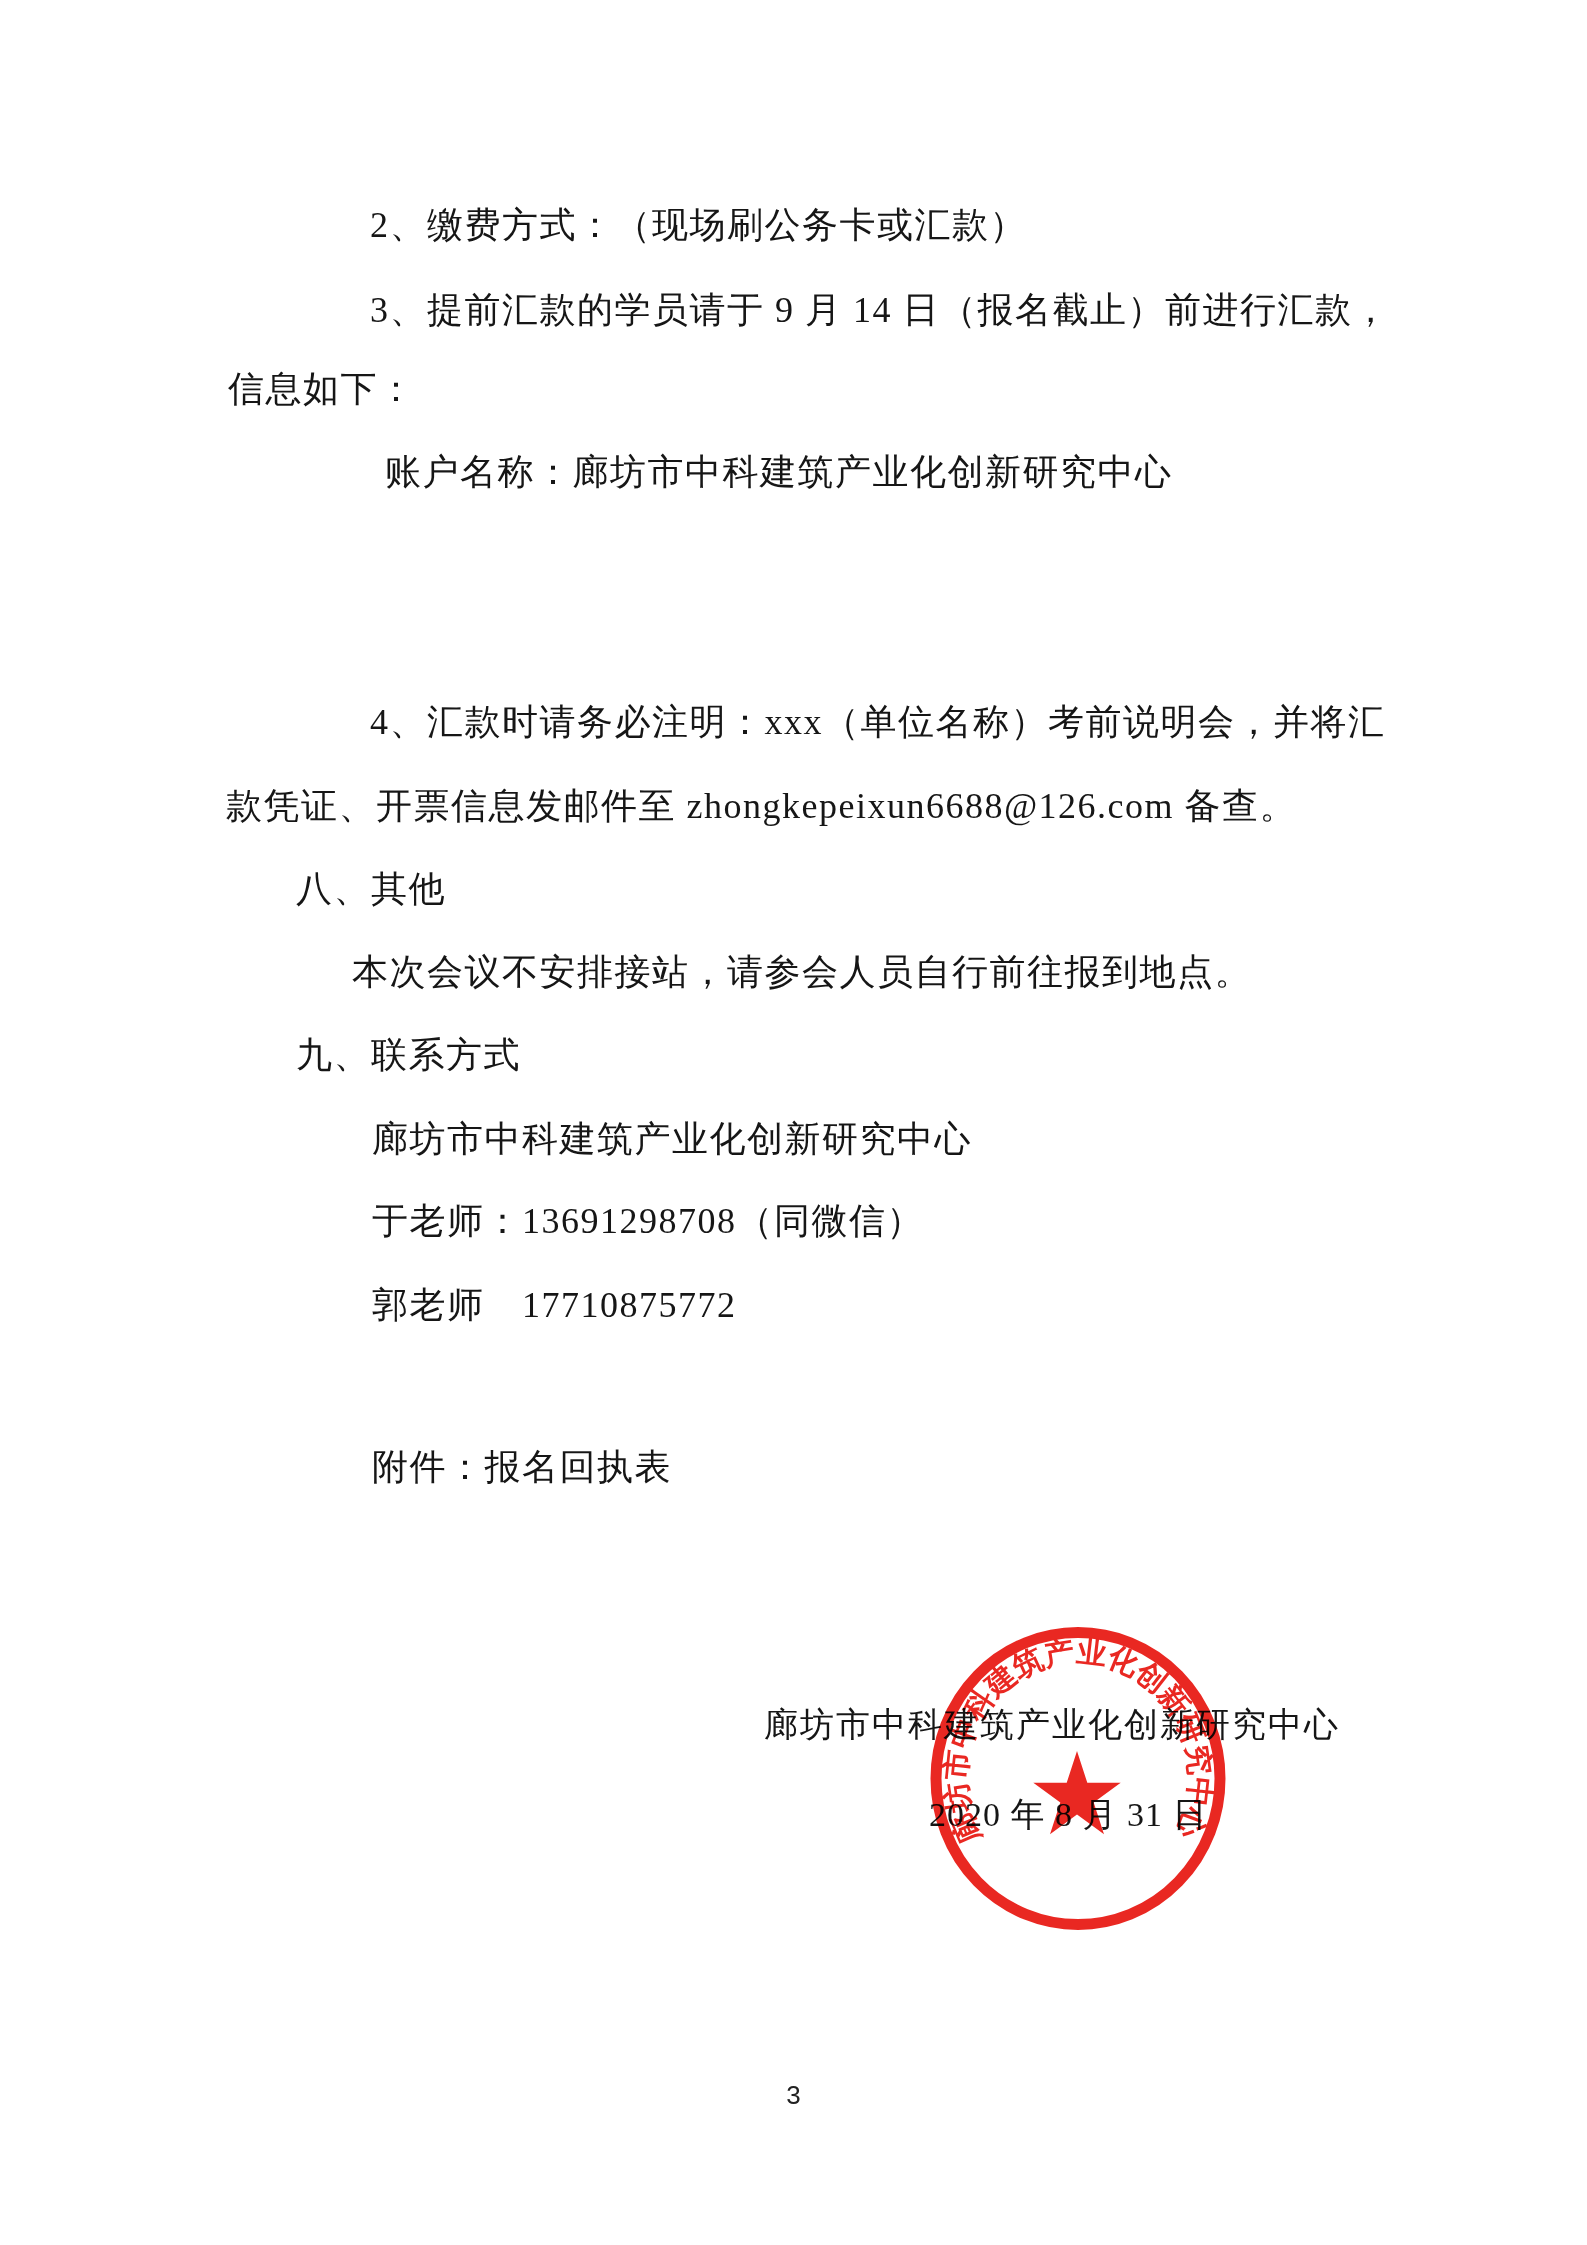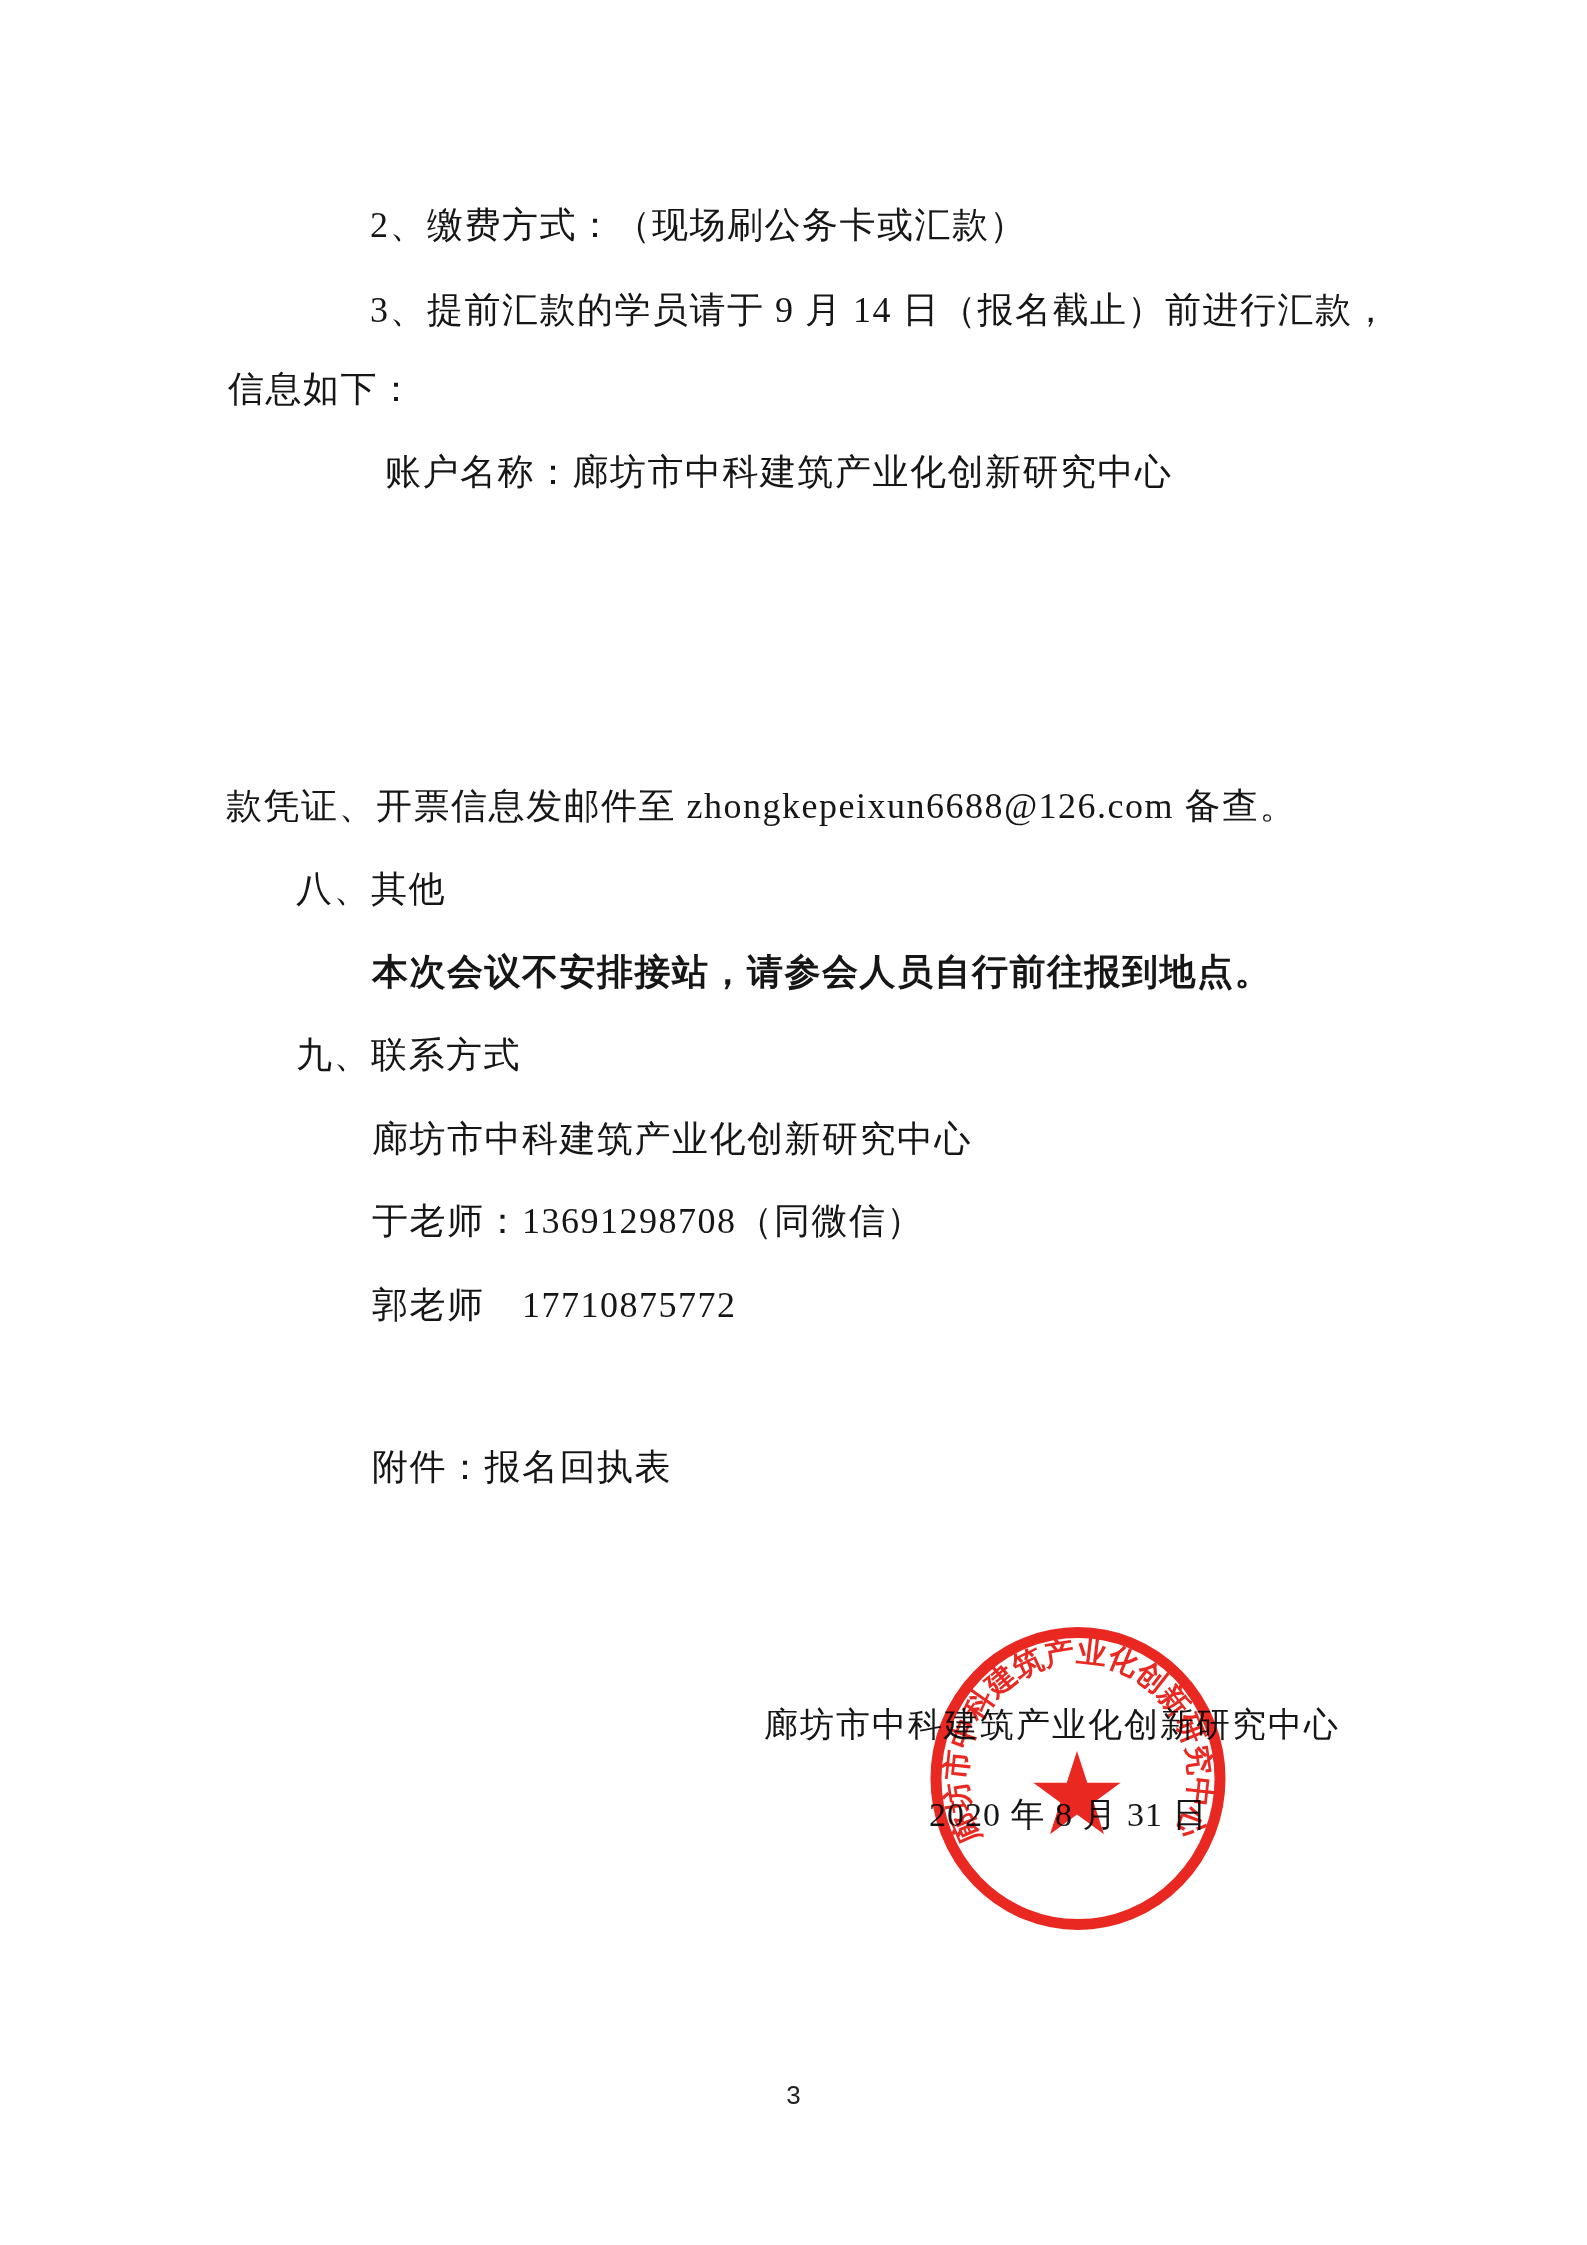--- a/index.html
+++ b/index.html
@@ -23,21 +23,21 @@
   
   .l0 {top:205px;left:370px;}
   .l1 {top:290px;left:370px;}
   .l2 {top:369px;left:228px;text-align:center;}
   .l3 {top:452px;left:385px;}
   .l4 {top:536px;left:382px;}
   .l5 {top:619px;left:380px;}
   .l6 {top:702px;left:370px;}
   .l7 {top:786px;left:226px;}
   .l8 {top:869px;left:296px;}
-  .l9 {top:952px;left:372px;font-weight:bold;}
+  .l9 {top:952px;left:352px;}
   .l10{top:1035px;left:296px;}
   .l11{top:1119px;left:372px;}
   .l12{top:1201px;left:372px;}
   .l13{top:1285px;left:372px;}
   .l14{top:1447px;left:372px;}
   .signature-org{
     position:absolute;
     top:1702px;left:764px;
     font-size:34px;letter-spacing:2px;color:#161616;white-space:pre;
   }
@@ -67,20 +67,21 @@
 </style>
 </head>
 <body>
 
 <div class="page">
 
   <div class="line l0">2、缴费方式：（现场刷公务卡或汇款）</div>
   <div class="line l1">3、提前汇款的学员请于 9 月 14 日（报名截止）前进行汇款，</div>
   <div class="line l2">信息如下：</div>
   <div class="line l3">账户名称：廊坊市中科建筑产业化创新研究中心</div>
+  <div class="line l6">4、汇款时请务必注明：xxx（单位名称）考前说明会，并将汇</div>
   <div class="line l7">款凭证、开票信息发邮件至 zhongkepeixun6688@126.com 备查。</div>
   <div class="line l8">八、其他</div>
   <div class="line l9">本次会议不安排接站，请参会人员自行前往报到地点。</div>
   <div class="line l10">九、联系方式</div>
   <div class="line l11">廊坊市中科建筑产业化创新研究中心</div>
   <div class="line l12">于老师：13691298708（同微信）</div>
   <div class="line l13">郭老师　17710875772</div>
   <div class="line l14">附件：报名回执表</div>
 
   <div class="signature-org">廊坊市中科建筑产业化创新研究中心</div>

